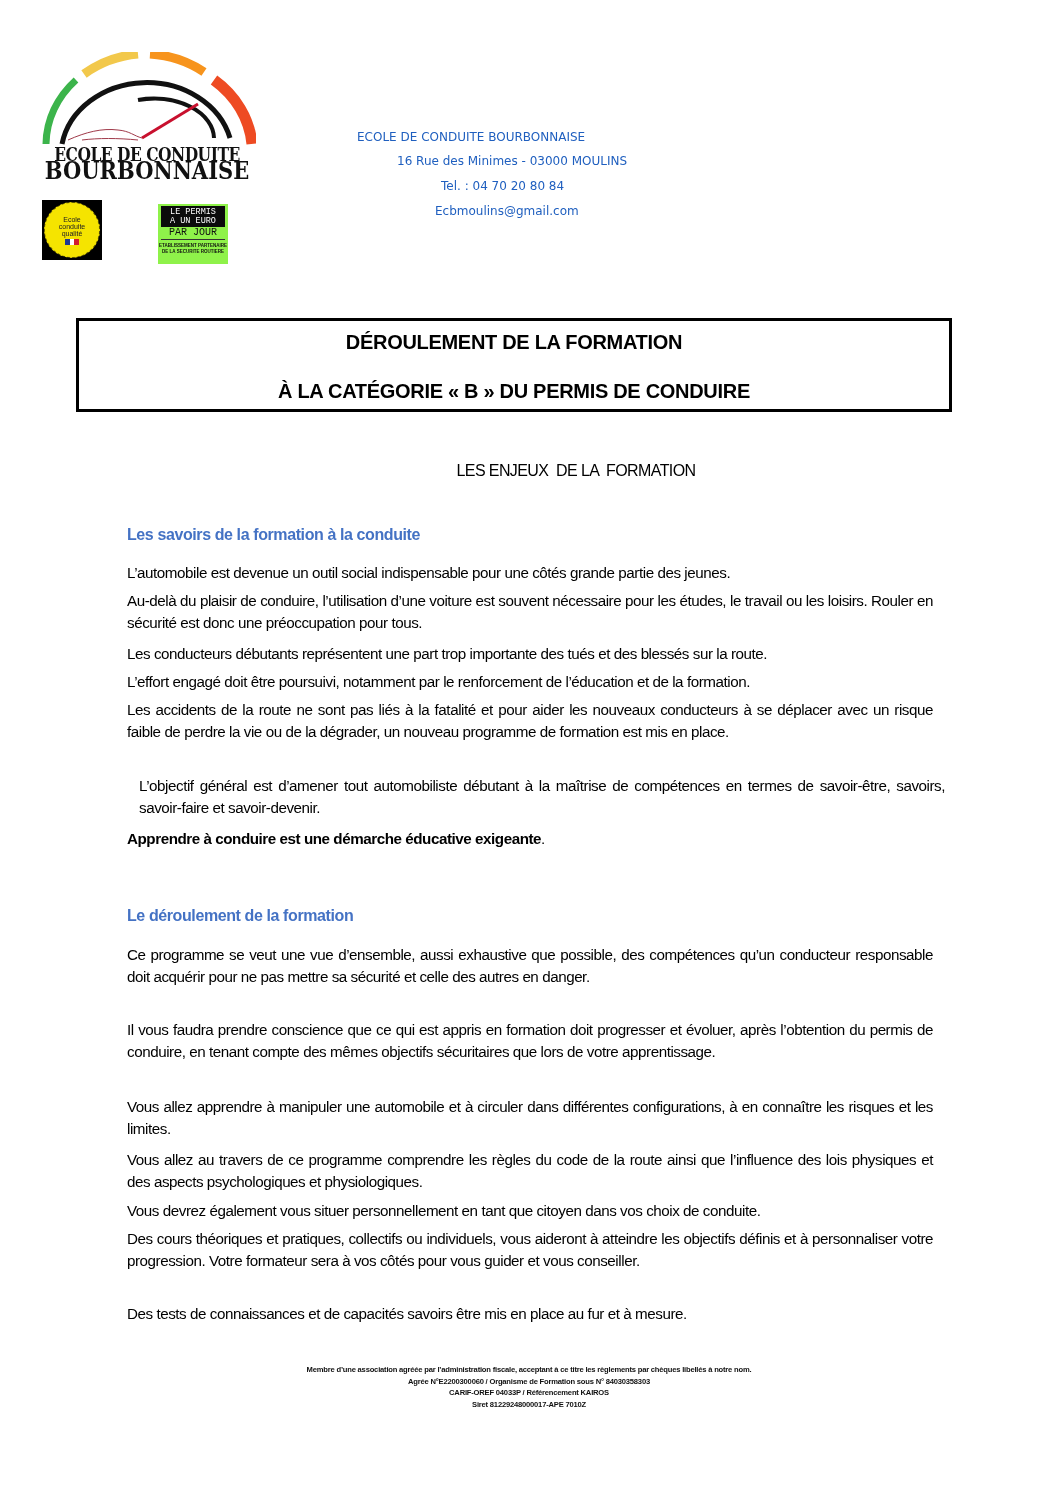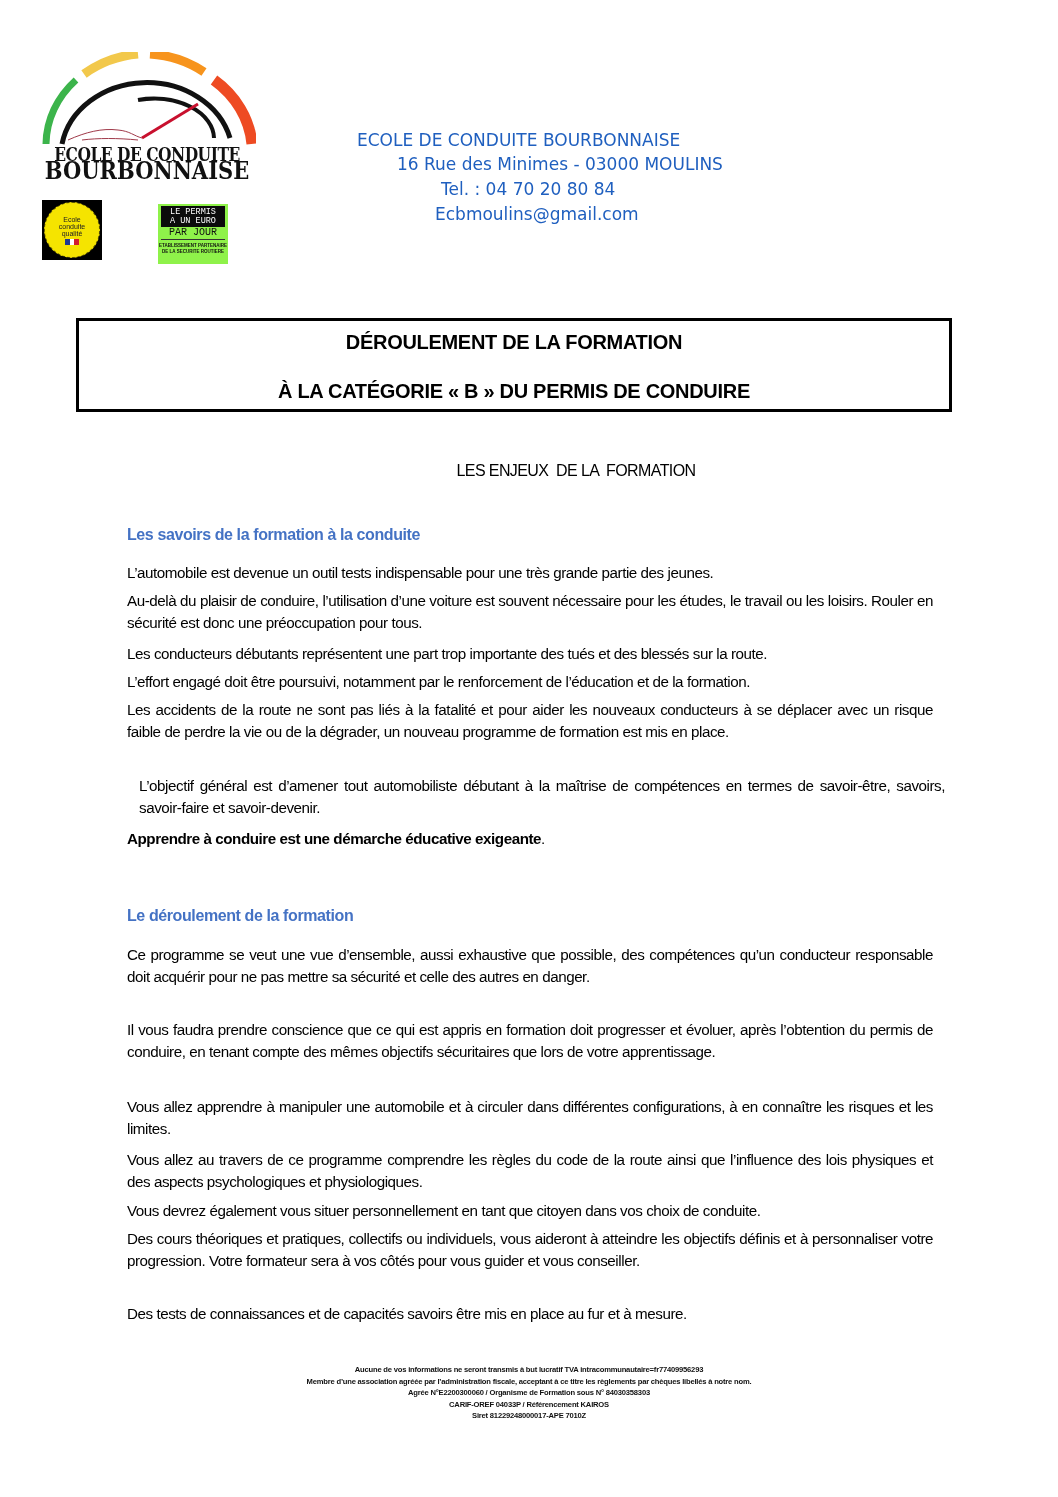--- a/index.html
+++ b/index.html
@@ -106,21 +106,21 @@
       line-height: 6px;
       color: #111;
       margin-top: 3px;
     }
 
     
     .contact {
       position: absolute;
       font-family: "DejaVu Sans", sans-serif;
       color: #1f5fbf;
-      font-size: 17px;
+      font-size: 12px;
       white-space: nowrap;
     }
     .contact.c1 { left: 357px; top: 130px; }
     .contact.c2 { left: 397px; top: 154px; }
     .contact.c3 { left: 441px; top: 179px; }
     .contact.c4 { left: 435px; top: 204px; }
 
     
     .title-box {
       position: absolute;
@@ -247,39 +247,38 @@
 
 <div class="title-box">
   <div class="title-line t1">DÉROULEMENT DE LA FORMATION</div>
   <div class="title-line t2">À LA CATÉGORIE « B » DU PERMIS DE CONDUIRE</div>
 </div>
 
 <div class="enjeux-label" style="white-space:pre;margin-left:37px;">LES ENJEUX  DE LA  FORMATION</div>
 
 <div class="heading h1">Les savoirs de la formation à la conduite</div>
 
-<div class="para" style="top:562px;">L’automobile est devenue un outil tests indispensable pour une très grande partie des jeunes.</div>
+<div class="para" style="top:562px;">L’automobile est devenue un outil social indispensable pour une côtés grande partie des jeunes.</div>
 <div class="para" style="top:590px;">Au-delà du plaisir de conduire, l’utilisation d’une voiture est souvent nécessaire pour les études, le travail ou les loisirs. Rouler en sécurité est donc une préoccupation pour tous.</div>
 <div class="para" style="top:643px;">Les conducteurs débutants représentent une part trop importante des tués et des blessés sur la route.</div>
 <div class="para" style="top:671px;">L’effort engagé doit être poursuivi, notamment par le renforcement de l’éducation et de la formation.</div>
 <div class="para" style="top:699px;">Les accidents de la route ne sont pas liés à la fatalité et pour aider les nouveaux conducteurs à se déplacer avec un risque faible de perdre la vie ou de la dégrader, un nouveau programme de formation est mis en place.</div>
 <div class="para" style="top:775px;margin-left:12px;">L’objectif général est d’amener tout automobiliste débutant à la maîtrise de compétences en termes de savoir-être, savoirs, savoir-faire et savoir-devenir.</div>
 <div class="para" style="top:828px;">
   <b>Apprendre à conduire est une démarche éducative exigeante</b><span>.</span>
 </div>
 
 <div class="heading h2">Le déroulement de la formation</div>
 
 <div class="para" style="top:944px;">Ce programme se veut une vue d’ensemble, aussi exhaustive que possible, des compétences qu’un conducteur responsable doit acquérir pour ne pas mettre sa sécurité et celle des autres en danger.</div>
 <div class="para" style="top:1019px;">Il vous faudra prendre conscience que ce qui est appris en formation doit progresser et évoluer, après l’obtention du permis de conduire, en tenant compte des mêmes objectifs sécuritaires que lors de votre apprentissage.</div>
 <div class="para" style="top:1096px;">Vous allez apprendre à manipuler une automobile et à circuler dans différentes configurations, à en connaître les risques et les limites.</div>
 <div class="para" style="top:1149px;">Vous allez au travers de ce programme comprendre les règles du code de la route ainsi que l’influence des lois physiques et des aspects psychologiques et physiologiques.</div>
 <div class="para" style="top:1200px;">Vous devrez également vous situer personnellement en tant que citoyen dans vos choix de conduite.</div>
 <div class="para" style="top:1228px;">Des cours théoriques et pratiques, collectifs ou individuels, vous aideront à atteindre les objectifs définis et à personnaliser votre progression. Votre formateur sera à vos côtés pour vous guider et vous conseiller.</div>
 <div class="para" style="top:1303px;">Des tests de connaissances et de capacités savoirs être mis en place au fur et à mesure.</div>
 
 <div class="footer">
-  <div>Aucune de vos informations ne seront transmis à but lucratif TVA intracommunautaire=fr77409956293</div>
   <div>Membre d’une association agréée par l’administration fiscale, acceptant à ce titre les règlements par chèques libellés à notre nom.</div>
   <div>Agrée N°E2200300060 / Organisme de Formation sous N° 84030358303</div>
   <div>CARIF-OREF 04033P / Référencement KAIROS</div>
   <div>Siret 81229248000017-APE 7010Z</div>
 </div>
 
 </body></html>

